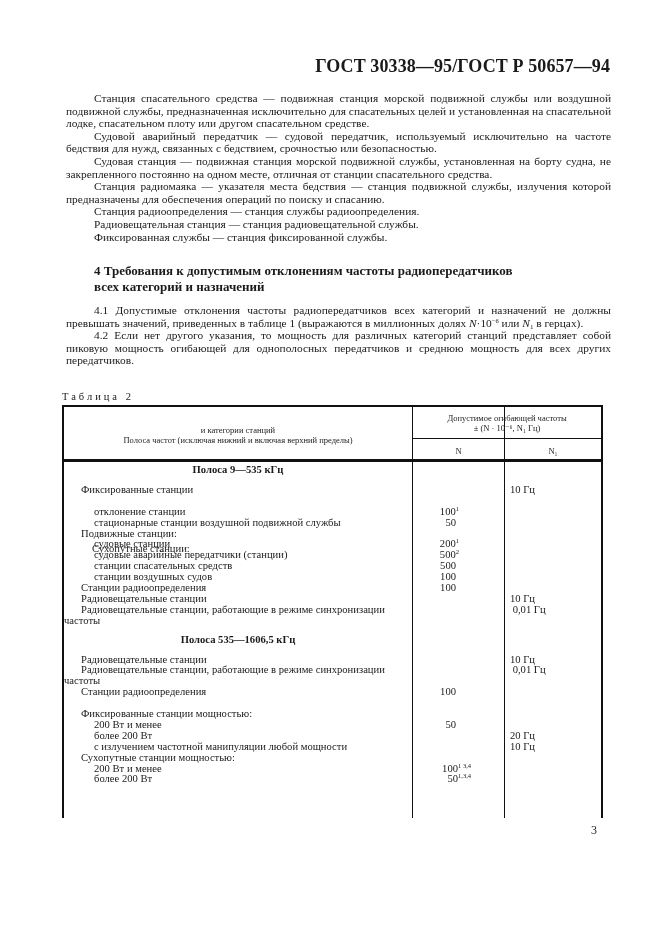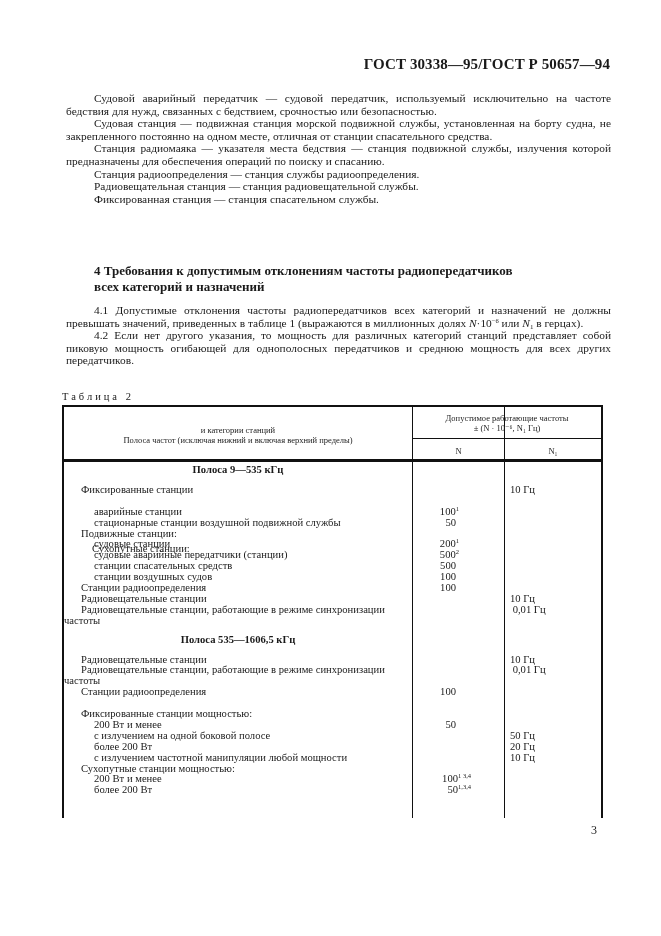--- a/index.html
+++ b/index.html
@@ -1,18 +1,18 @@
 <!DOCTYPE html>
 <html><head>
   <meta charset="utf-8">
   <style>
     html, body { margin: 0; padding: 0; background: #ffffff; }
     body { width: 661px; height: 936px; position: relative; overflow: hidden;
            font-family: "Liberation Serif", "DejaVu Serif", serif; color: #1a1a1a; }
-    .header { position: absolute; top: 56px; right: 51px; font-weight: bold; font-size: 15px; letter-spacing: 0.1px; }
+    .header { position: absolute; top: 56px; right: 51px; font-weight: bold; font-size: 18px; letter-spacing: 0.1px; }
     .body-text { position: absolute; left: 66px; width: 545px; top: 92px; font-size: 11.4px; line-height: 12.6px; }
     .para { text-indent: 28px; text-align: justify; margin: 0; }
     .para-plain { text-indent: 28px; margin: 0; }
     .section-title { position: absolute; left: 94px; top: 263px; font-weight: bold; font-size: 13px; line-height: 15.5px; }
     .body-text2 { position: absolute; left: 66px; width: 545px; top: 304px; font-size: 11.4px; line-height: 12.6px; }
     .table-caption { position: absolute; left: 62px; top: 391px; font-size: 10.5px; letter-spacing: 3px; }
     .tbl { position: absolute; left: 62px; top: 405px; width: 541px; height: 413px;
            border-left: 2px solid #111; border-right: 2px solid #111; border-top: 2px solid #111; box-sizing: border-box; }
     .vline { position: absolute; top: 0; bottom: 0; width: 1px; background: #111; }
     .hline { position: absolute; height: 1px; background: #111; }
@@ -34,26 +34,27 @@
     .page-num { position: absolute; left: 591px; top: 823px; font-size: 12px; }
   </style>
 </head>
 <body>
 
 <div>
 
   <div class="header">ГОСТ 30338—95/ГОСТ Р 50657—94</div>
 
   <div class="body-text">
+    <p class="para">Станция спасательного средства — подвижная станция морской подвижной службы или воздушной подвижной службы, предназначенная исключительно для спасательных целей и установленная на спасательной лодке, спасательном плоту или другом спасательном средстве.</p>
     <p class="para">Судовой аварийный передатчик — судовой передатчик, используемый исключительно на частоте бедствия для нужд, связанных с бедствием, срочностью или безопасностью.</p>
     <p class="para">Судовая станция — подвижная станция морской подвижной службы, установленная на борту судна, не закрепленного постоянно на одном месте, отличная от станции спасательного средства.</p>
     <p class="para">Станция радиомаяка — указателя места бедствия — станция подвижной службы, излучения которой предназначены для обеспечения операций по поиску и спасанию.</p>
     <p class="para-plain">Станция радиоопределения — станция службы радиоопределения.</p>
     <p class="para-plain">Радиовещательная станция — станция радиовещательной службы.</p>
-    <p class="para-plain">Фиксированная станция — станция спасательном службы.</p>
+    <p class="para-plain">Фиксированная службы — станция фиксированной службы.</p>
   </div>
 
   <div class="section-title">
     <div>4 Требования к допустимым отклонениям частоты радиопередатчиков</div>
     <div>всех категорий и назначений</div>
   </div>
 
   <div class="body-text2">
     <p class="para"><span>4.1 Допустимые отклонения частоты радиопередатчиков всех категорий и назначений не должны превышать значений, приведенных в таблице 1 (выражаются в миллионных долях </span><i>N</i><span>·10</span><sup>−6</sup><span> или </span><i>N</i><sub>1</sub><span> в герцах).</span></p>
     <p class="para">4.2 Если нет другого указания, то мощность для различных категорий станций представляет собой пиковую мощность огибающей для однополосных передатчиков и среднюю мощность для всех других передатчиков.</p>
@@ -65,21 +66,21 @@
     <div class="vline" style="left:348px;"></div>
     <div class="vline" style="left:440px;"></div>
     <div class="hline" style="left:349px; right:0; top:31px;"></div>
     <div class="h-thick"></div>
 
     <div class="th" style="left:0; width:348px; top:18px;">
       <div>и категории станций</div>
       <div>Полоса частот (исключая нижний и включая верхний пределы)</div>
     </div>
     <div class="th" style="left:349px; width:188px; top:6px;">
-      <div>Допустимое работающие частоты</div>
+      <div>Допустимое огибающей частоты</div>
       <div>± (N · 10⁻⁶, N₁ Гц)</div>
     </div>
     <div class="th" style="left:349px; width:91px; top:39px;">N</div>
     <div class="th" style="left:441px; width:96px; top:39px;">N₁</div>
 
     <div class="rows" id="table-rows">
         <div class="row band">
           <span class="lbl">Полоса 9—535 кГц</span>
         </div>
         <div class="row gap" style="height: 3px;"></div>
@@ -87,21 +88,21 @@
           <span class="lbl l1" style="left: 17px;">Фиксированные станции</span>
           <span class="n" style="right: 145px;"><span></span><sup></sup></span>
           <span class="n1" style="white-space: pre;">10 Гц</span>
         </div>
         <div class="row">
           <span class="lbl l1" style="left: 28px; margin-top: 48px;">Сухопутные станции:</span>
           <span class="n" style="right: 145px;"><span></span><sup></sup></span>
           <span class="n1" style="white-space: pre;"></span>
         </div>
         <div class="row">
-          <span class="lbl l2" style="left: 30px;">аварийные станции</span>
+          <span class="lbl l2" style="left: 30px;">отклонение станции</span>
           <span class="n" style="right: 142px;"><span>100</span><sup>1</sup></span>
           <span class="n1" style="white-space: pre;"></span>
         </div>
         <div class="row">
           <span class="lbl l2" style="left: 30px;">стационарные станции воздушной подвижной службы</span>
           <span class="n" style="right: 145px;"><span>50</span><sup></sup></span>
           <span class="n1" style="white-space: pre;"></span>
         </div>
         <div class="row">
           <span class="lbl l1" style="left: 17px;">Подвижные станции:</span>
@@ -179,25 +180,20 @@
           <span class="lbl l1" style="left: 17px;">Фиксированные станции мощностью:</span>
           <span class="n" style="right: 145px;"><span></span><sup></sup></span>
           <span class="n1" style="white-space: pre;"></span>
         </div>
         <div class="row">
           <span class="lbl l2" style="left: 30px;">200 Вт и менее</span>
           <span class="n" style="right: 145px;"><span>50</span><sup></sup></span>
           <span class="n1" style="white-space: pre;"></span>
         </div>
         <div class="row">
-          <span class="lbl l2" style="left: 30px;">с излучением на одной боковой полосе</span>
-          <span class="n" style="right: 145px;"><span></span><sup></sup></span>
-          <span class="n1" style="white-space: pre;">50 Гц</span>
-        </div>
-        <div class="row">
           <span class="lbl l2" style="left: 30px;">более 200 Вт</span>
           <span class="n" style="right: 145px;"><span></span><sup></sup></span>
           <span class="n1" style="white-space: pre;">20 Гц</span>
         </div>
         <div class="row">
           <span class="lbl l2" style="left: 30px;">с излучением частотной манипуляции любой мощности</span>
           <span class="n" style="right: 145px;"><span></span><sup></sup></span>
           <span class="n1" style="white-space: pre;">10 Гц</span>
         </div>
         <div class="row">

